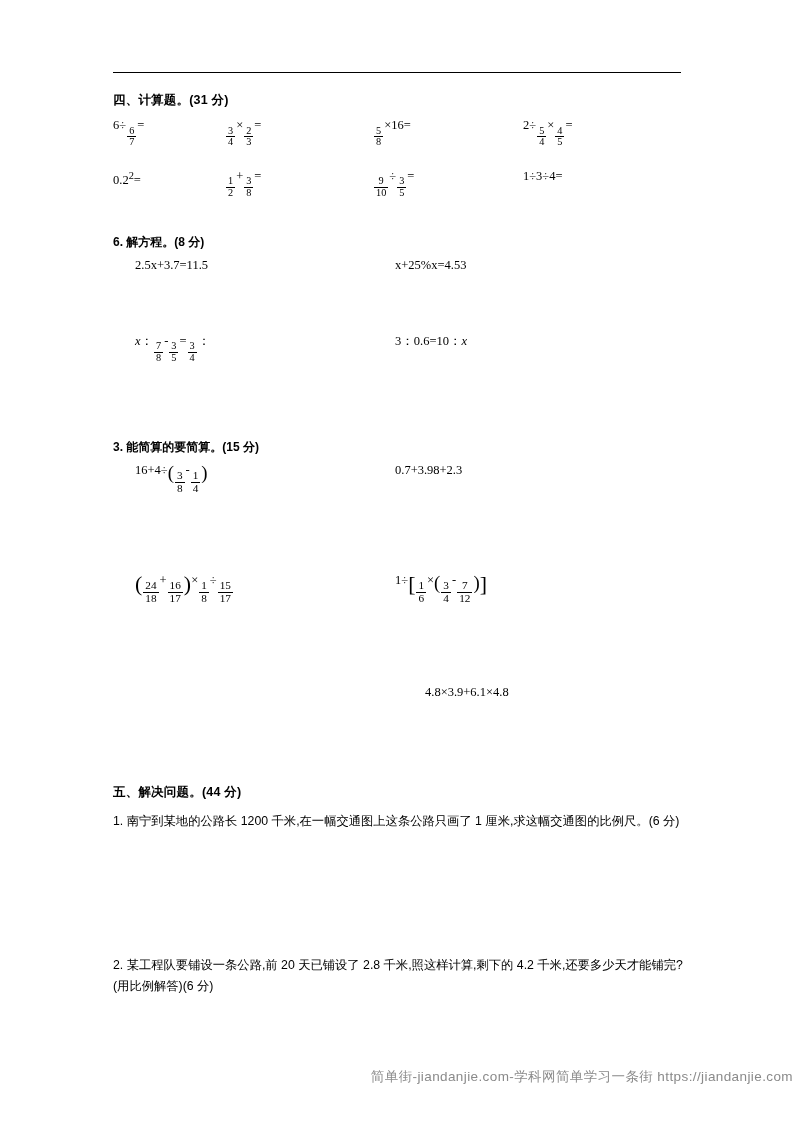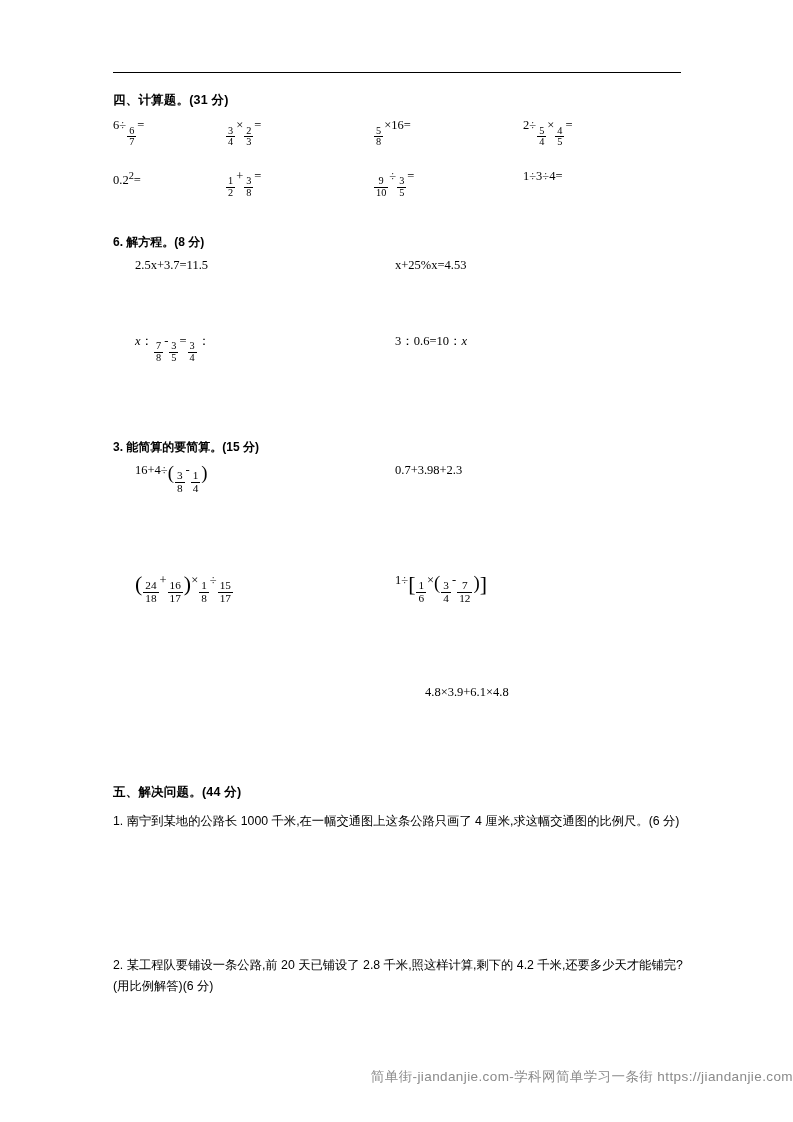--- a/index.html
+++ b/index.html
@@ -277,21 +277,21 @@
 
     <div class="eqrow">
       <div class="left cell">4.8×3.9+6.1×4.8</div>
     </div>
 
     <div class="spacer-xl"></div>
     <div style="height:8px"></div>
 
     <p class="sec-title">五、解决问题。(44 分)</p>
 
-    <p class="prob">1. 南宁到某地的公路长 1000 千米,在一幅交通图上这条公路只画了 4 厘米,求这幅交通图的比例尺。(6 分)</p>
+    <p class="prob">1. 南宁到某地的公路长 1200 千米,在一幅交通图上这条公路只画了 1 厘米,求这幅交通图的比例尺。(6 分)</p>
 
     <div class="spacer-xl"></div>
     <div style="height:50px"></div>
 
     <p class="prob">2. 某工程队要铺设一条公路,前 20 天已铺设了 2.8 千米,照这样计算,剩下的 4.2 千米,还要多少天才能铺完?(用比例解答)(6 分)</p>
 
   </div>
 
   <div class="footer">简单街-jiandanjie.com-学科网简单学习一条街 https://jiandanjie.com</div>
 

